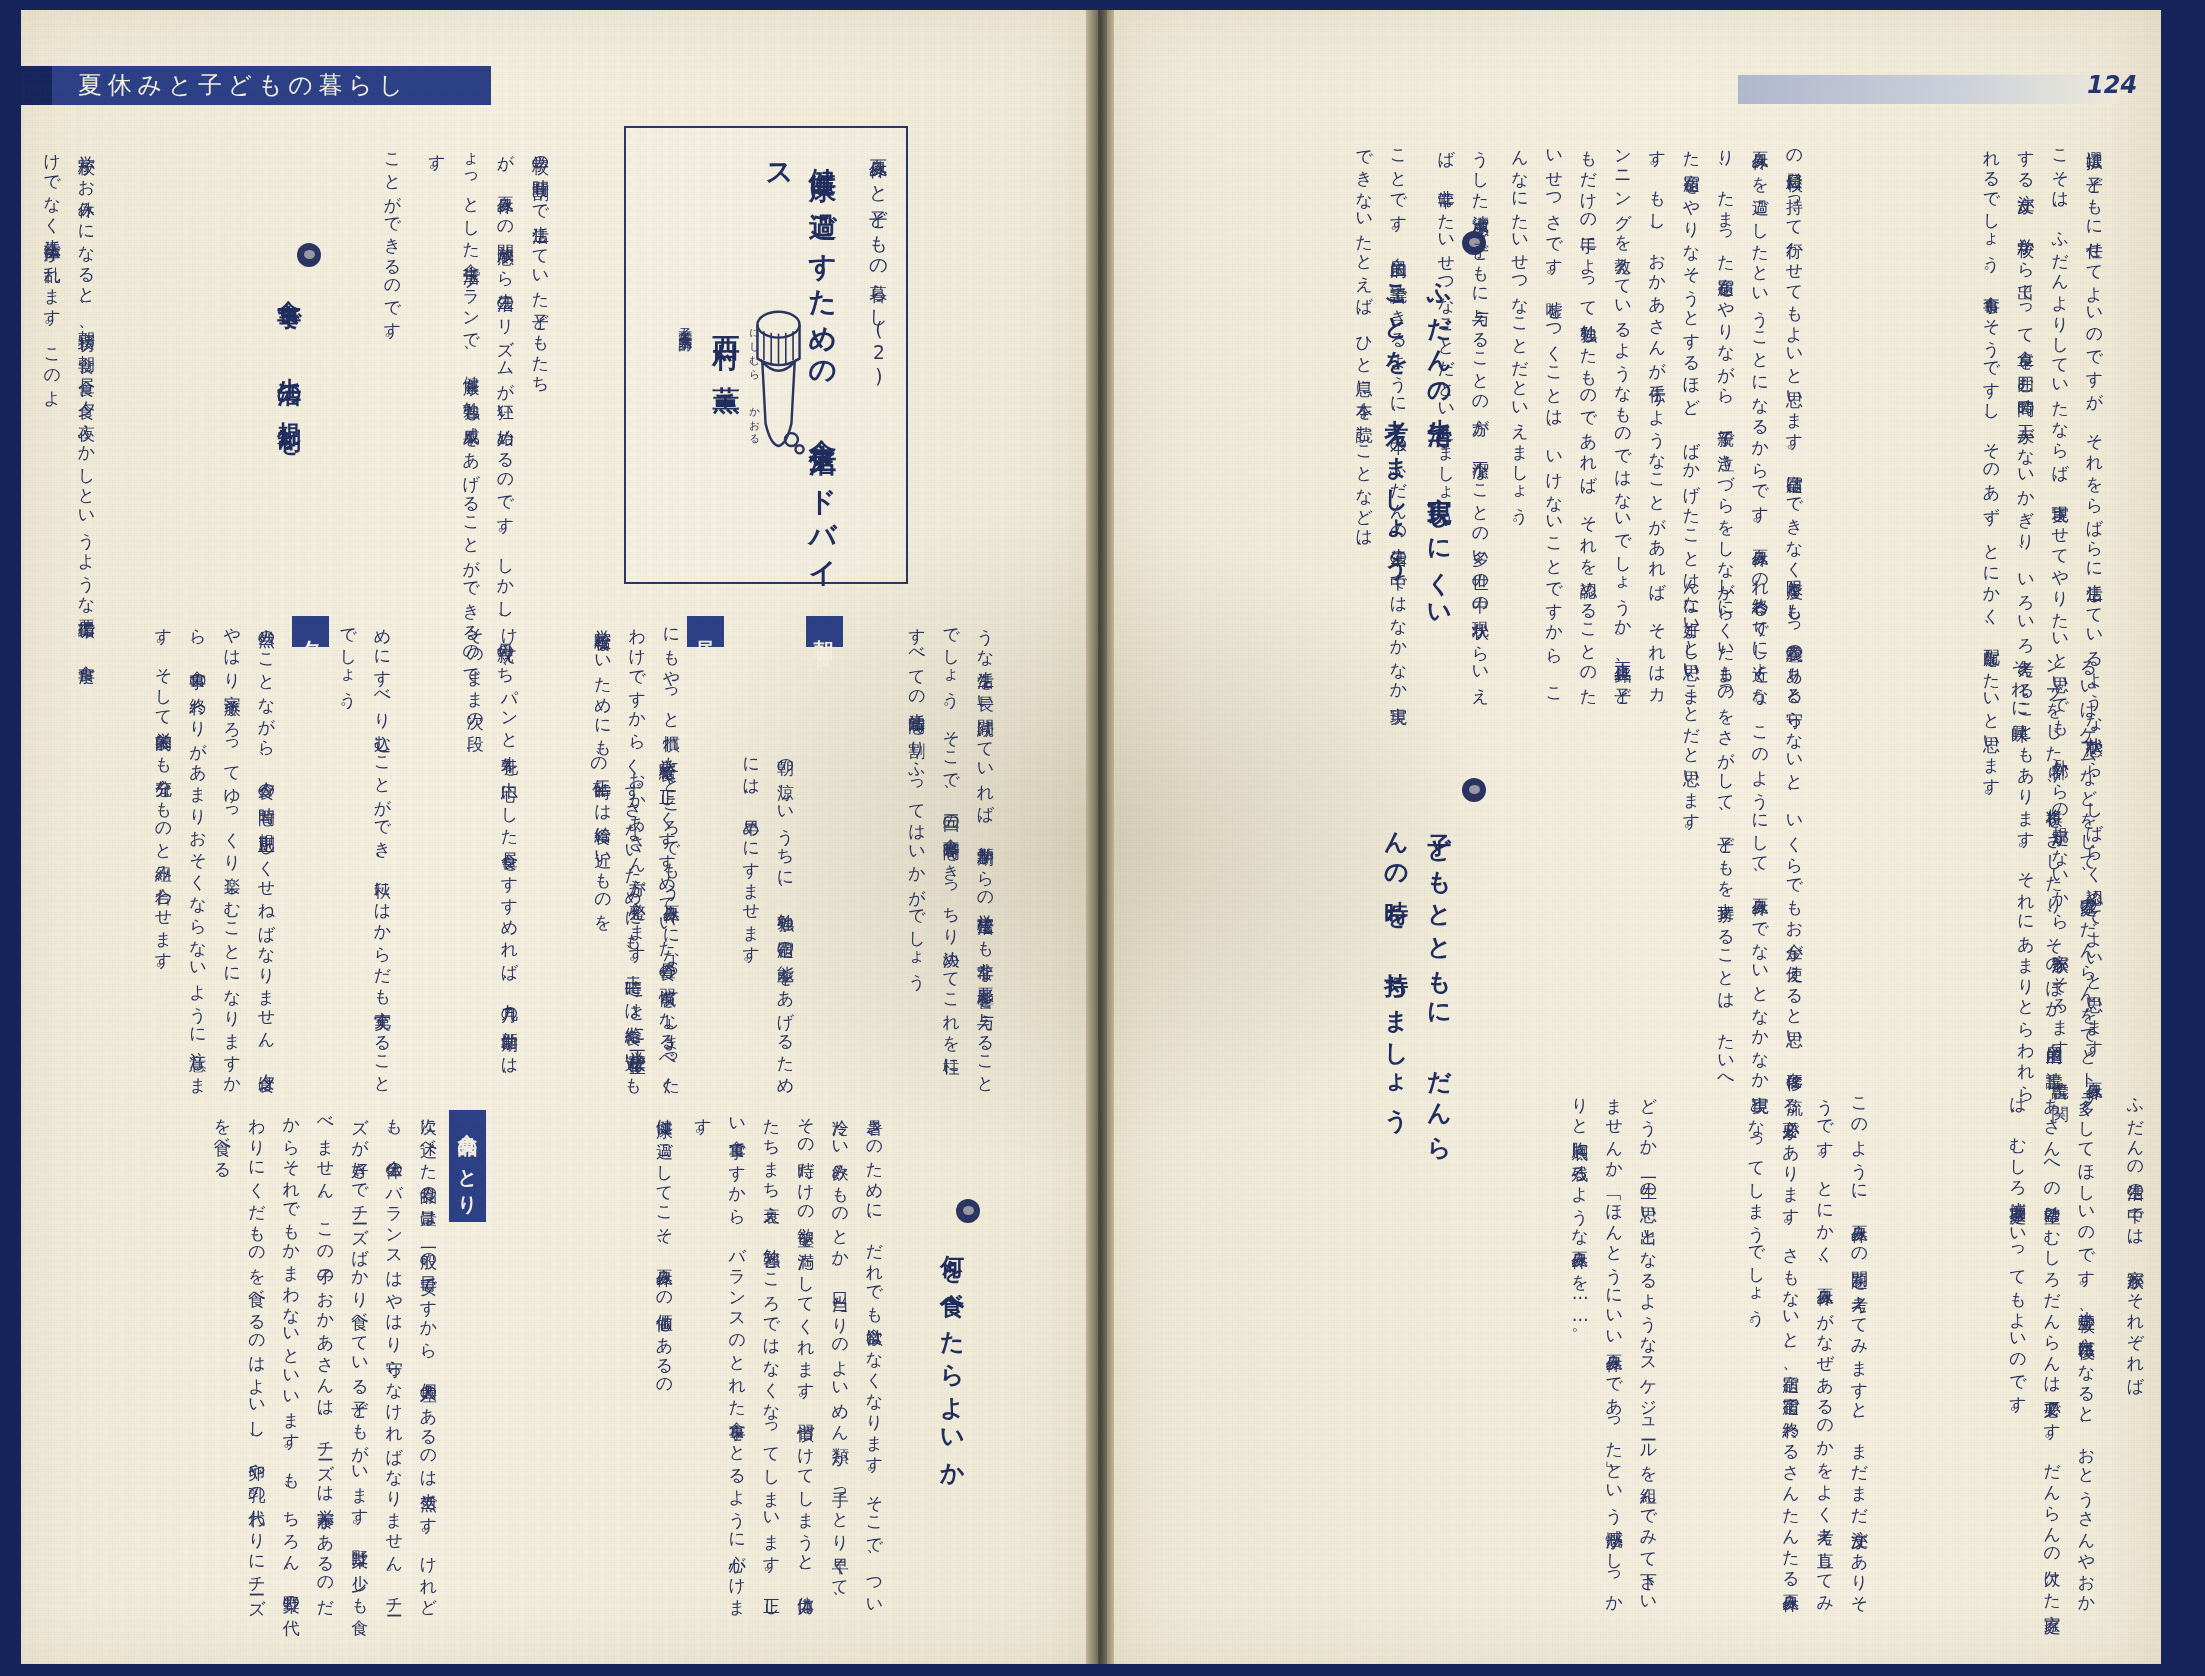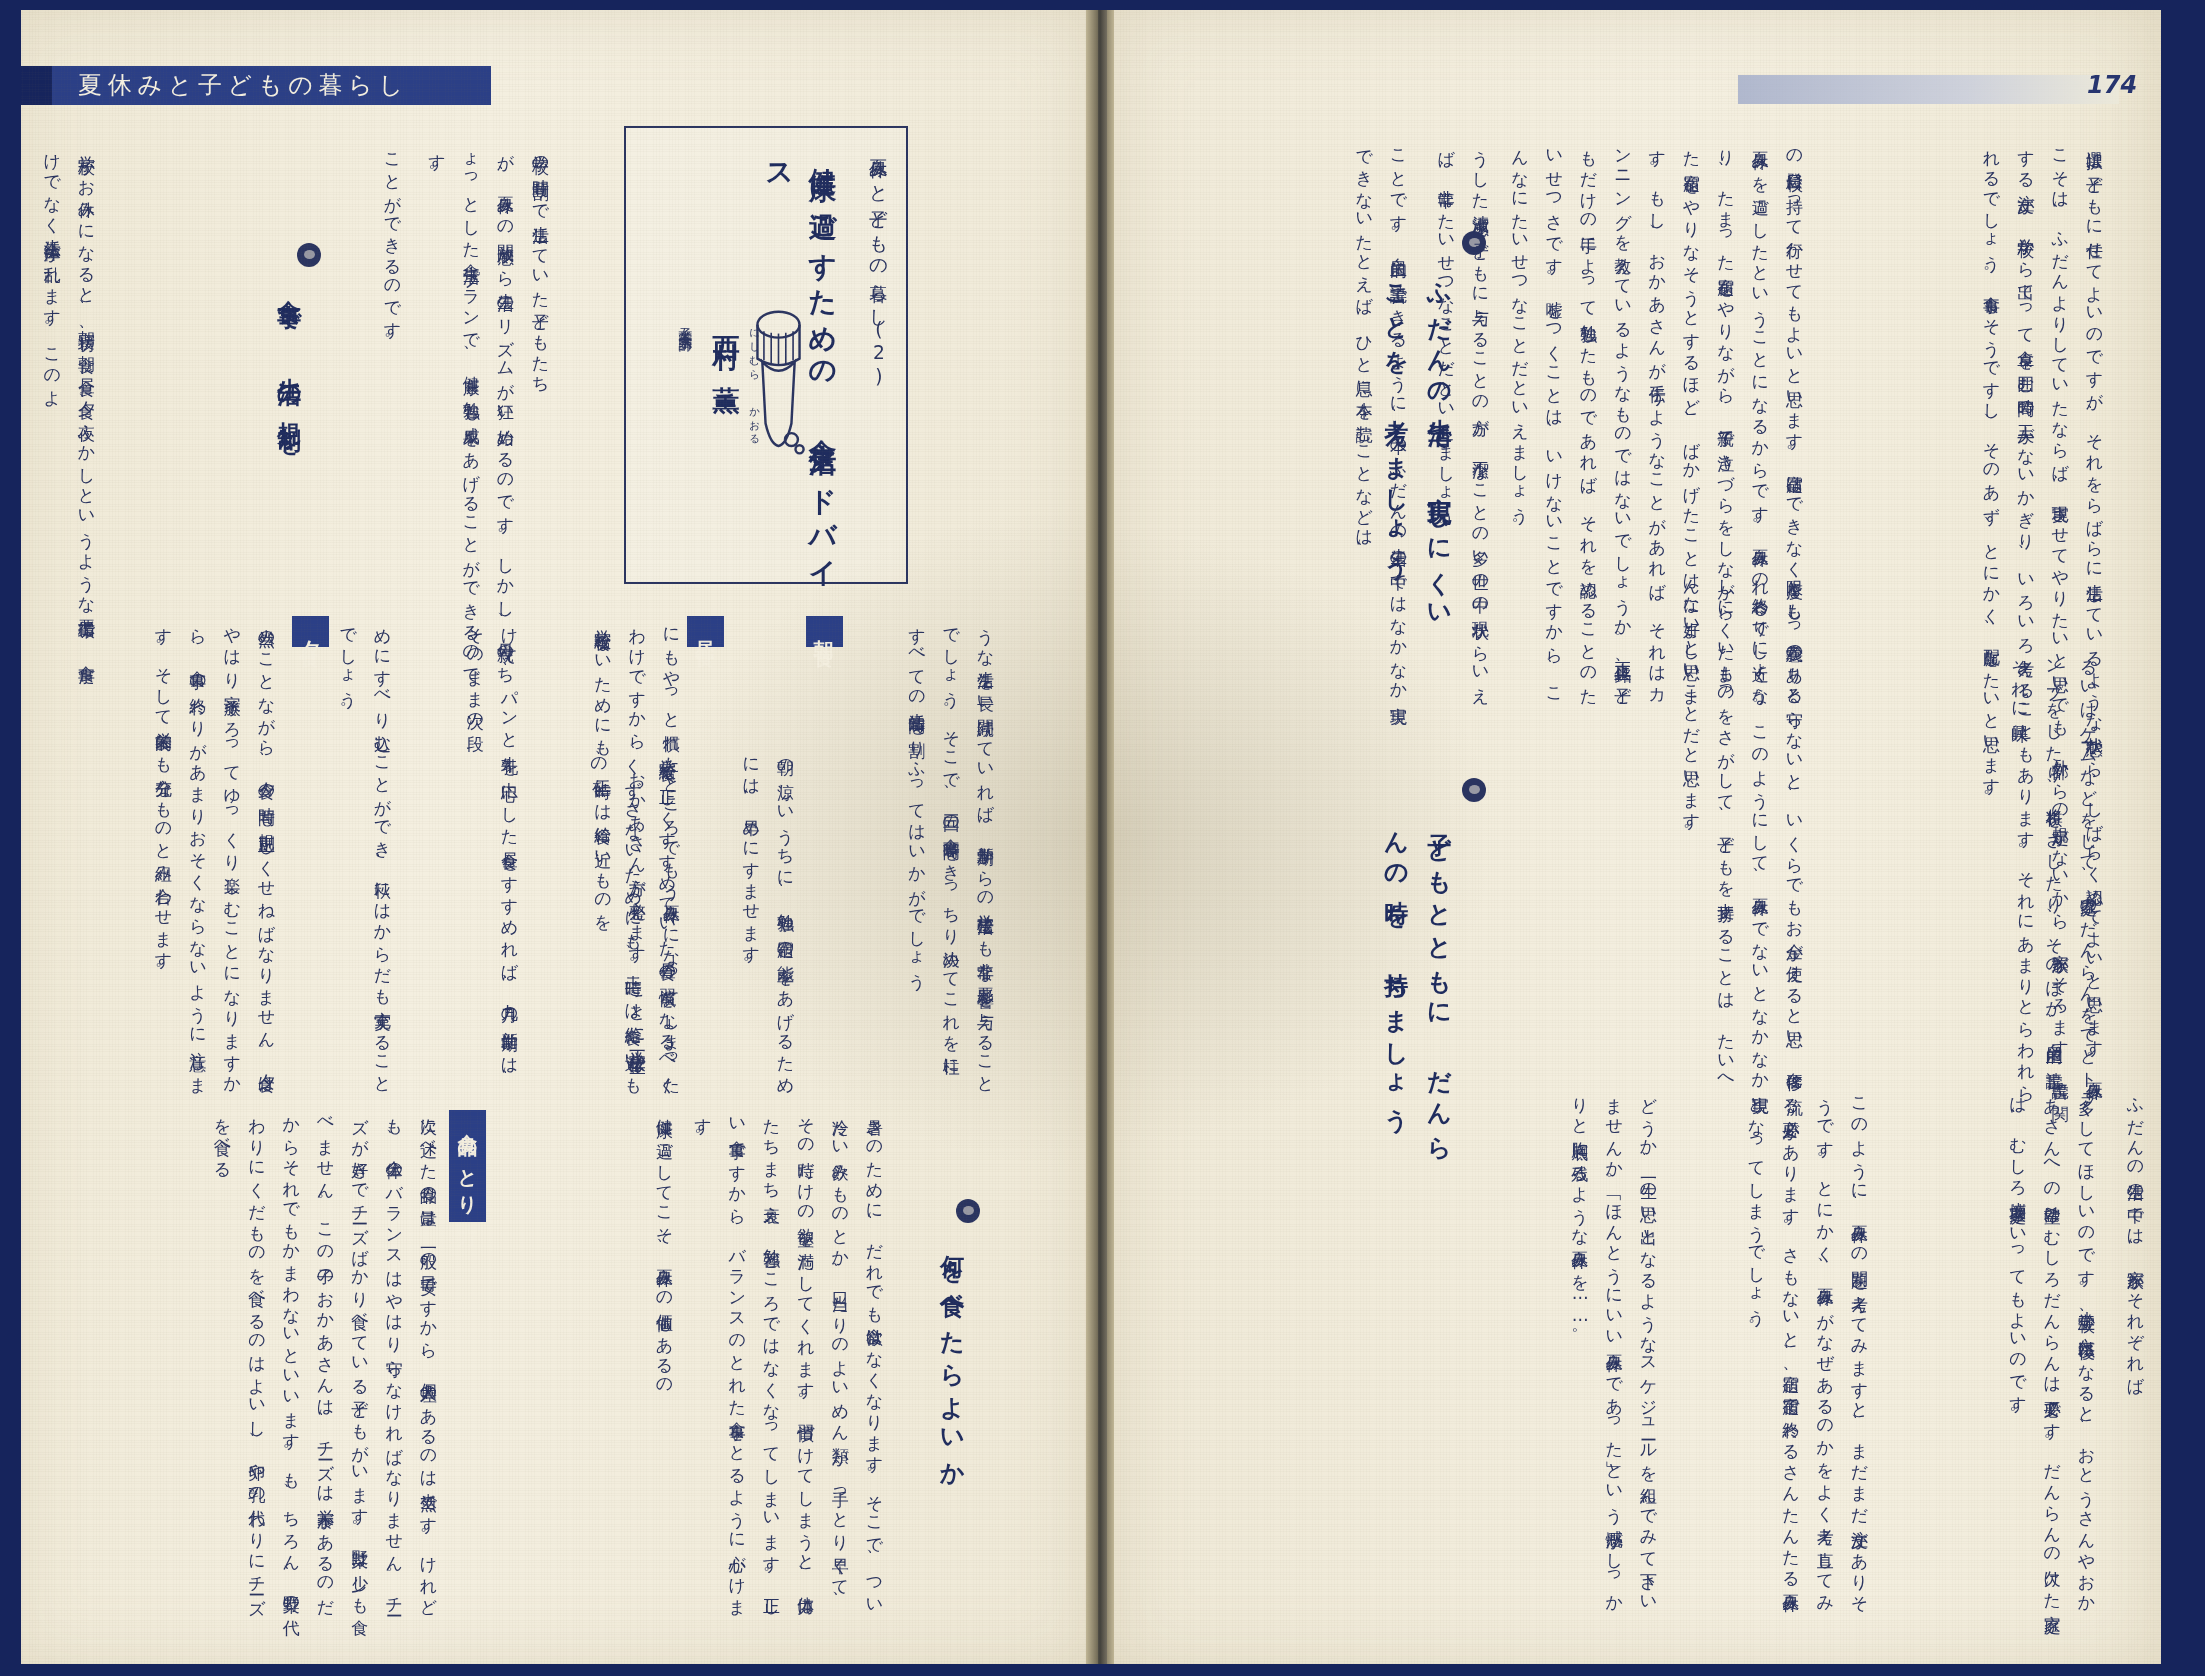--- a/index.html
+++ b/index.html
@@ -236,21 +236,21 @@
 
     <div class="vblock" style="left:713px;top:138px;height:956px;width:292px;">選択は子どもに任せてよいのですが、それをらばらに生活しているような状態から、しばらく認めてよいと思います。夏休みこそは、ふだんよりしていたならば、実現させてやりたいと思いでも、外部からの規定がないから、家族がそろます。読書に関する注文が、学校から出てって食卓を囲む時間の工夫がないかぎり、いろいろ考えることもあります。それにあまりとらわれられるでしょう。食事もそうですし、そのあず、とにかく、配慮したいと思います。</div>
     <div class="vblock" style="left:997px;top:1086px;height:519px;width:49px;">ふだんの生活の中では、家族がそれぞれば</div>
     <div class="vblock" style="left:908px;top:648px;height:454px;width:91px;">るいはゲームなどをして、家庭のだんらんをでとトランプをしたり、将棋をさしたり、そのほか、自主的に読書し、それに興味</div>
     <div class="vblock" style="left:778px;top:1086px;height:519px;width:219px;">多くしてほしいのです。小学校五、六年以後になると、おとうさんやおかあさんへの希望はむしろだんらんは必要です。だんらんの欠けた家庭は、むしろ崩壊家庭といってもよいのです。</div>
     <div class="vblock" style="left:397px;top:567px;height:519px;width:308px;">限度をしっかりと守らないと、いくらでもお金が使えると思い、奢侈に流れるでしょう。このようにして、夏休みでないとなかなか実現しにくいものをさがして、子どもを支持することは、たいへんに好ましいことだと思います。</div>
     <div class="vblock" style="left:567px;top:1086px;height:519px;width:203px;">このように、夏休みの問題を考えてみますと、まだまだ注文がありそうです。とにかく、夏休みがなぜあるのかをよく考え直してみる必要があります。さもないと、宿題、宿題で終わるさんたんたる夏休みとなってしまうでしょう。</div>
     <div class="vblock" style="left:348px;top:1086px;height:519px;width:211px;">どうか、一生の思い出となるようなスケジュールを組んでみて下さいませんか。「ほんとうにいい夏休みであった」という感慨がしっかりと胸底に残るような夏休みを……。</div>
 
     <div class="folio-bar" style="left:631px;top:75px;width:381px;"></div>
-    <div class="folio-num" style="left:980px;top:71px;">174</div>
+    <div class="folio-num" style="left:980px;top:71px;">124</div>
   </div>
 
   <div class="gutter"></div>
   <div class="edge-dark edge-left"></div>
   <div class="edge-dark edge-right"></div>
   <div class="edge-dark edge-top"></div>
   <div class="edge-dark edge-bottom"></div>
 </div>
 
 

